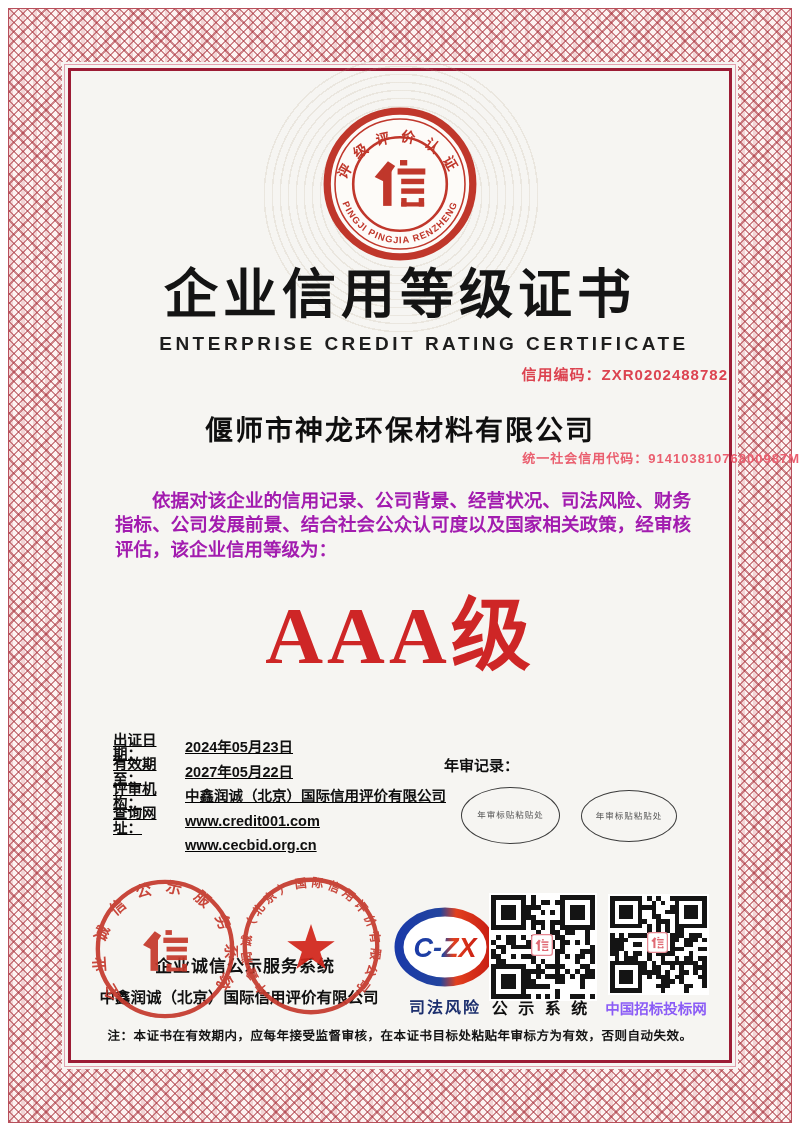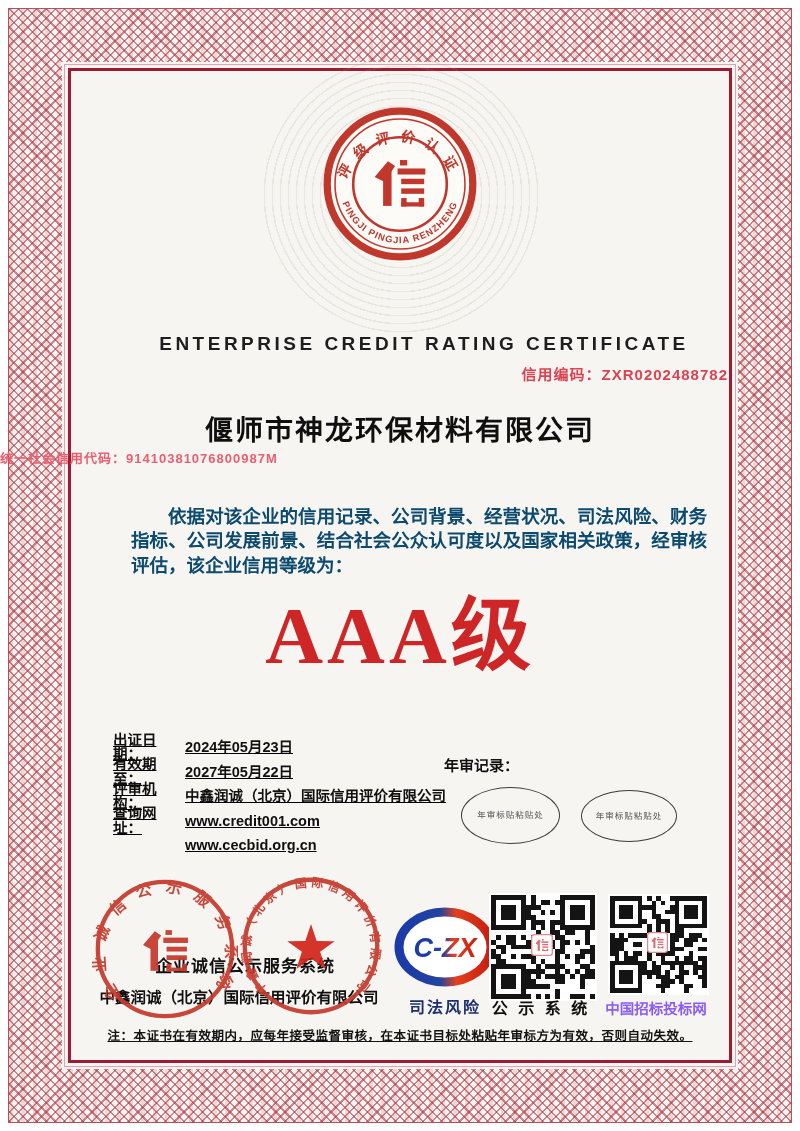--- a/index.html
+++ b/index.html
@@ -24,24 +24,24 @@
 
   .title{position:absolute;left:0;right:0;top:264px;margin:0;text-align:center;color:#141414;
          font:700 54px/1.15 "Liberation Serif","DejaVu Serif",serif;letter-spacing:5px;}
   .subtitle{position:absolute;left:0;right:0;top:334px;text-align:center;color:#1e1e1e;
             font:700 19px/1 "Liberation Sans","DejaVu Sans",sans-serif;letter-spacing:3.5px;padding-left:48px;}
   .credit-code{position:absolute;right:72px;top:367px;color:#dc4350;
                font:700 15px/1 "Liberation Sans","DejaVu Sans",sans-serif;letter-spacing:1px;margin-left:36px;}
 
   .company{position:absolute;left:0;right:0;top:414px;text-align:center;color:#0f0f0f;
            font:700 28px/1.2 "Liberation Serif","DejaVu Serif",serif;letter-spacing:2px;}
-  .uscc{position:absolute;left:0;right:0;top:452px;text-align:left;color:#ea5f6f;
+  .uscc{position:absolute;left:0;right:0;top:452px;text-align:right;color:#ea5f6f;
         font:700 13px/1 "Liberation Sans","DejaVu Sans",sans-serif;letter-spacing:1px;}
 
-  .body-par{position:absolute;left:115px;width:576px;top:489px;margin:16px;color:#0c4a6e;
+  .body-par{position:absolute;left:115px;width:576px;top:489px;margin:0;color:#a21caf;
             font:700 18.5px/1.32 "Liberation Serif","DejaVu Serif",serif;
             text-align:justify;text-indent:2em;}
 
   .rating{position:absolute;left:0;right:0;top:596px;text-align:center;color:#ce2626;
           font:700 80px/1 "Liberation Serif","DejaVu Serif",serif;letter-spacing:4px;}
 
   .details{position:absolute;left:113px;top:735px;text-decoration:underline;}
   .detail-row{display:flex;align-items:center;height:24.5px;color:#101010;
               font:700 14.5px/1 "Liberation Sans","DejaVu Sans",sans-serif;}
   .detail-label{width:72px;flex:0 0 72px;}
@@ -73,21 +73,21 @@
   .qr2{left:608px;top:894px;width:97px;height:97px;}
   .qr-logo{position:absolute;z-index:3;}
   .ql1{left:531px;top:934px;width:22px;height:22px;}
   .ql2{left:647px;top:932px;width:21px;height:21px;}
   .qr-cap1{position:absolute;left:487px;top:1001px;width:108px;text-align:center;color:#101010;
            font:700 16px/1 "Liberation Sans","DejaVu Sans",sans-serif;letter-spacing:3px;}
   .qr-cap2{position:absolute;left:599px;top:1002px;width:114px;text-align:center;color:#8b5cf6;
            font:700 14.5px/1 "Liberation Sans","DejaVu Sans",sans-serif;}
 
   .note{position:absolute;left:80px;right:80px;top:1028px;text-align:center;color:#131313;
-        font:700 12.5px/1.3 "Liberation Sans","DejaVu Sans",sans-serif;letter-spacing:.5px;text-decoration:underline;}
+        font:700 12.5px/1.3 "Liberation Sans","DejaVu Sans",sans-serif;letter-spacing:.5px;}
 </style>
 </head>
 <body>
 
 <svg width="0" height="0" style="position:absolute">
   <defs>
     <g id="xin">
       <polygon points="8,40 30,14 42,22 24,48"></polygon>
       <rect x="22" y="28" width="14" height="60"></rect>
       <rect x="50" y="12" width="12" height="9"></rect>
@@ -119,20 +119,21 @@
     </defs>
     <text font-size="13.5" font-weight="bold" fill="#c0372b" letter-spacing="9" font-family="Liberation Sans,DejaVu Sans,sans-serif">
       <textPath href="#tarc" startOffset="50%" text-anchor="middle">评级评价认证</textPath>
     </text>
     <text font-size="9" font-weight="bold" fill="#c0372b" letter-spacing="1" font-family="Liberation Sans,DejaVu Sans,sans-serif">
       <textPath href="#barc" startOffset="50%" text-anchor="middle">PINGJI PINGJIA RENZHENG</textPath>
     </text>
     <use href="#xin" fill="#c0372b" transform="translate(46,45) scale(0.58)"></use>
   </svg>
 
+  <h1 class="title">企业信用等级证书</h1>
   <div class="subtitle">ENTERPRISE CREDIT RATING CERTIFICATE</div>
 
   <div class="credit-code">
     <span>信用编码：</span><span>ZXR0202488782</span>
   </div>
 
   <div class="company">偃师市神龙环保材料有限公司</div>
   <div class="uscc">
     <span>统一社会信用代码：</span><span>91410381076800987M</span>
   </div>

